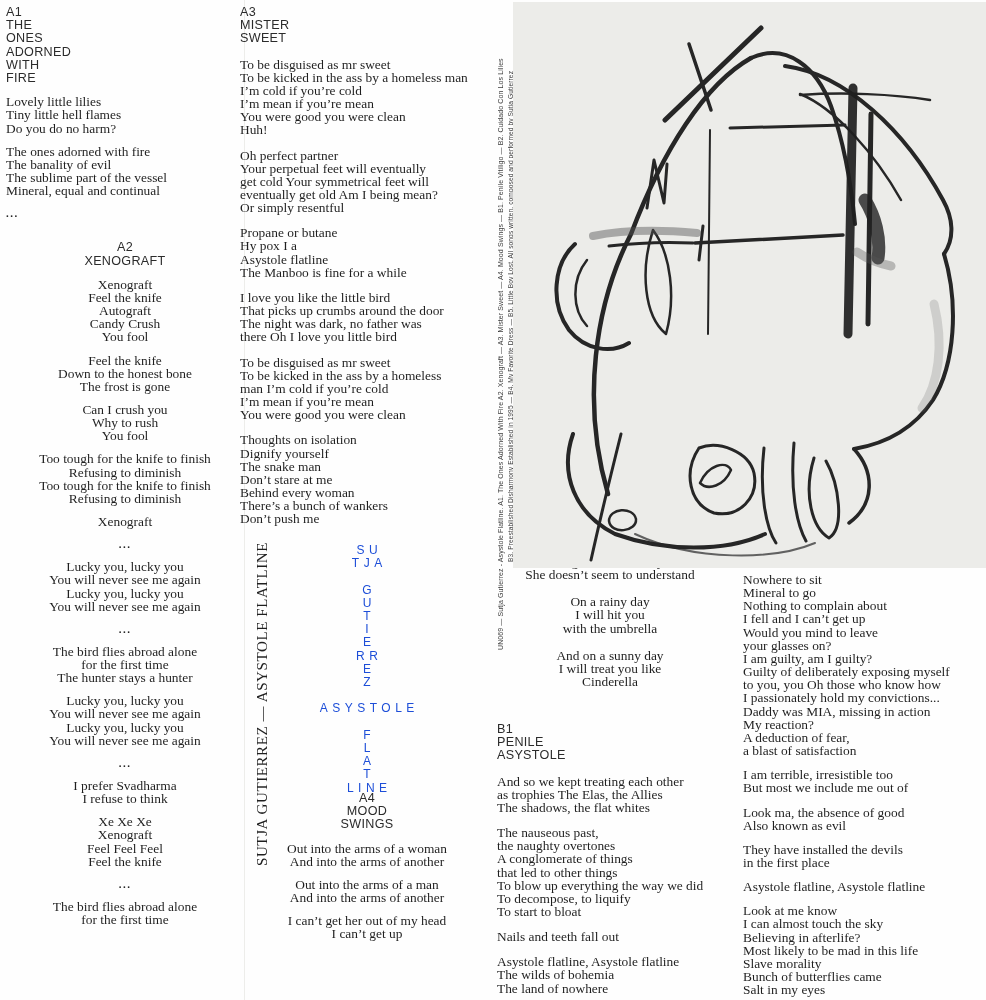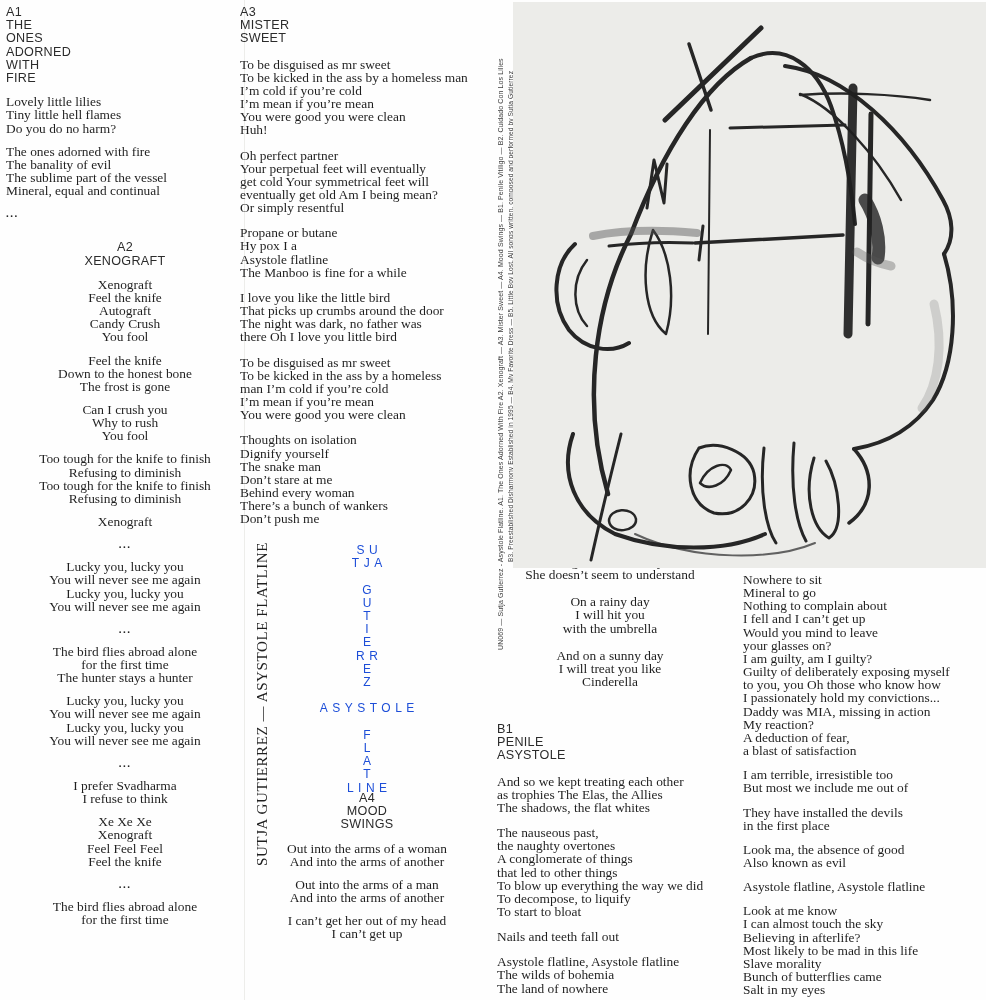--- a/index.html
+++ b/index.html
@@ -271,26 +271,26 @@
         <div class="ln">Daddy was MIA, missing in action</div>
         <div class="ln">My reaction?</div>
         <div class="ln">A deduction of fear,</div>
         <div class="ln">a blast of satisfaction</div>
       </div>
       <div class="sec stanza left">
         <div class="ln">I am terrible, irresistible too</div>
         <div class="ln">But most we include me out of</div>
       </div>
       <div class="sec stanza left">
+        <div class="ln">Look ma, the absence of good</div>
+        <div class="ln">Also known as evil</div>
+      </div>
+      <div class="sec stanza left">
         <div class="ln">They have installed the devils</div>
         <div class="ln">in the first place</div>
-      </div>
-      <div class="sec stanza left">
-        <div class="ln">Look ma, the absence of good</div>
-        <div class="ln">Also known as evil</div>
       </div>
       <div class="sec stanza left">
         <div class="ln">Asystole flatline, Asystole flatline</div>
       </div>
       <div class="sec stanza left">
         <div class="ln">Look at me know</div>
         <div class="ln">I can almost touch the sky</div>
         <div class="ln">Believing in afterlife?</div>
         <div class="ln">Most likely to be mad in this life</div>
         <div class="ln">Slave morality</div>

